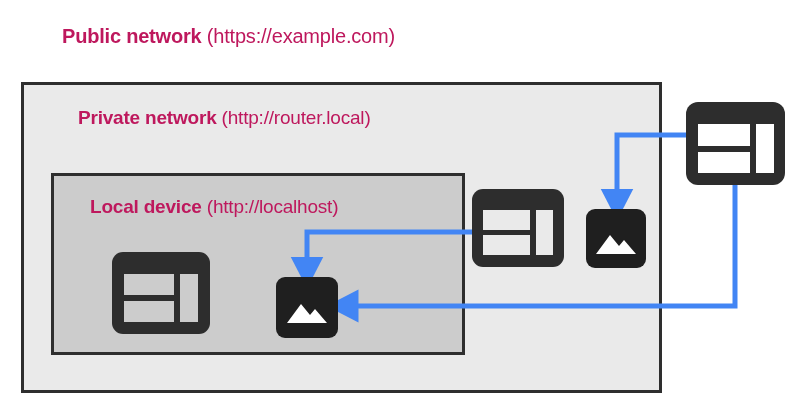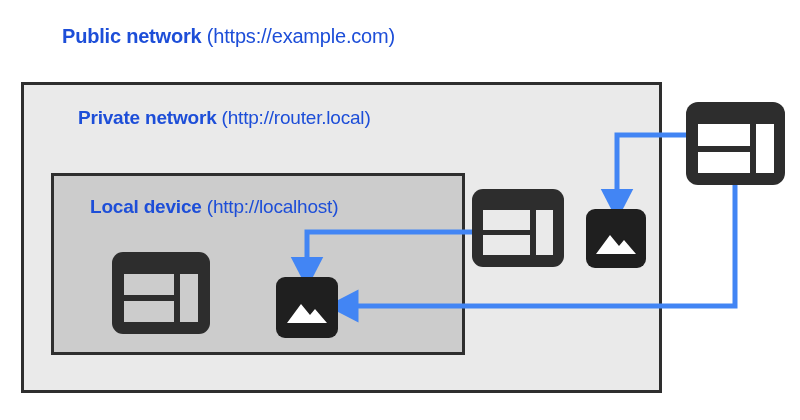--- a/index.html
+++ b/index.html
@@ -19,21 +19,21 @@
     width: 800px;
     height: 420px;
   }
 
   
   .label {
     position: absolute;
     font-size: 19px;
     line-height: 1;
     white-space: nowrap;
-    color: #1d4ed8;
+    color: #be185d;
     letter-spacing: -0.2px;
   }
   .label .strong { font-weight: 700; }
   .label .plain  { font-weight: 400; }
 
   #public-label  { left: 62px;  top: 26px;  font-size: 20px; }
   #private-label { left: 62px;  top: 111px; }
   #local-label   { left: 66px;  top: 194px; }
 
   

